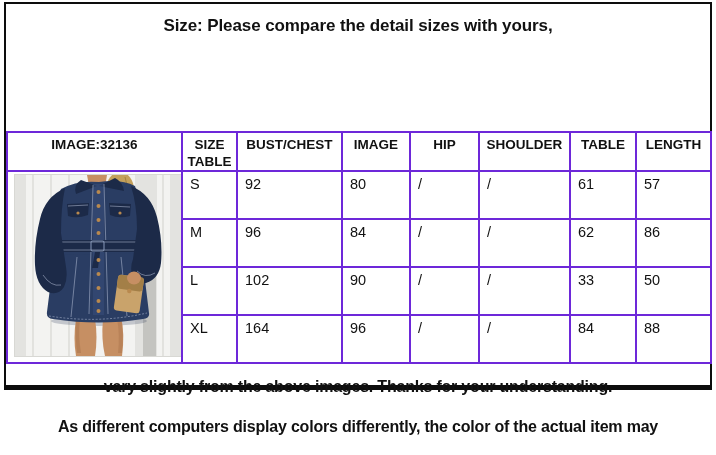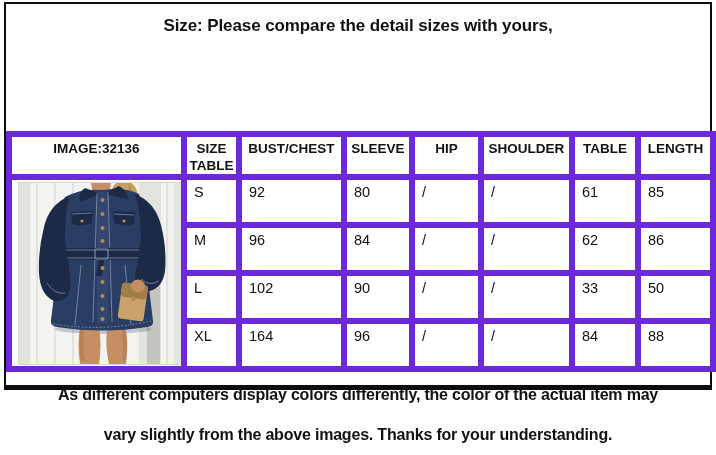--- a/index.html
+++ b/index.html
@@ -17,21 +17,21 @@
   .intro{height:127px;padding-top:2px;box-sizing:border-box;}
   .intro p{
     margin:0;line-height:40px;text-align:center;white-space:nowrap;
     font-size:17px;font-weight:bold;letter-spacing:-0.1px;
   }
   
   table.size-table{
     border-collapse:collapse;table-layout:fixed;width:100%;
   }
   table.size-table th, table.size-table td{
-    border:6px solid #6d28d9;box-sizing:border-box;
+    border:2px solid #6d28d9;box-sizing:border-box;
     overflow:hidden;
   }
   table.size-table th{
     height:39px;vertical-align:top;padding:3px 1px 0 1px;
     font-size:13.5px;font-weight:bold;text-align:center;line-height:17px;
   }
   table.size-table td{
     height:48px;vertical-align:top;text-align:left;
     padding:3px 2px 0 7px;font-size:14.5px;font-weight:normal;line-height:18px;
   }
@@ -79,21 +79,21 @@
         <col style="width:69px">
         <col style="width:91px">
       <col style="width:66px">
         <col style="width:75px">
     </colgroup>
     <tbody>
         <tr>
       <th>IMAGE:32136</th>
       <th>SIZE TABLE</th>
       <th>BUST/CHEST</th>
-      <th>SLEEVE</th>
+      <th>IMAGE</th>
       <th>HIP</th>
       <th>SHOULDER</th>
       <th>TABLE</th>
       <th>LENGTH</th>
     </tr>
     <tr>
       <td class="photo-cell" rowspan="4">
         <div class="photo" role="img" aria-label="Model wearing a dark blue denim long-sleeve button-front mini dress, holding a tan clutch">
           <svg width="167" height="181" viewBox="0 0 167 181" xmlns="http://www.w3.org/2000/svg">
             <g>
@@ -180,21 +180,21 @@
             </g>
           </svg>
         </div>
       </td>
       <td>S</td>
       <td>92</td>
       <td>80</td>
       <td>/</td>
       <td>/</td>
       <td>61</td>
-      <td>85</td>
+      <td>57</td>
     </tr>
     <tr>
       <td>M</td>
       <td>96</td>
       <td>84</td>
       <td>/</td>
       <td>/</td>
       <td>62</td>
       <td>86</td>
     </tr>
@@ -213,17 +213,17 @@
       <td>96</td>
       <td>/</td>
       <td>/</td>
       <td>84</td>
       <td>88</td>
     </tr>
   </tbody>
     </table>
 
   <div class="outro">
+    <p>vary slightly from the above images. Thanks for your understanding.</p>
     <p>As different computers display colors differently, the color of the actual item may</p>
-    <p>vary slightly from the above images. Thanks for your understanding.</p>
   </div>
 
 </div>
 
 </body></html>

